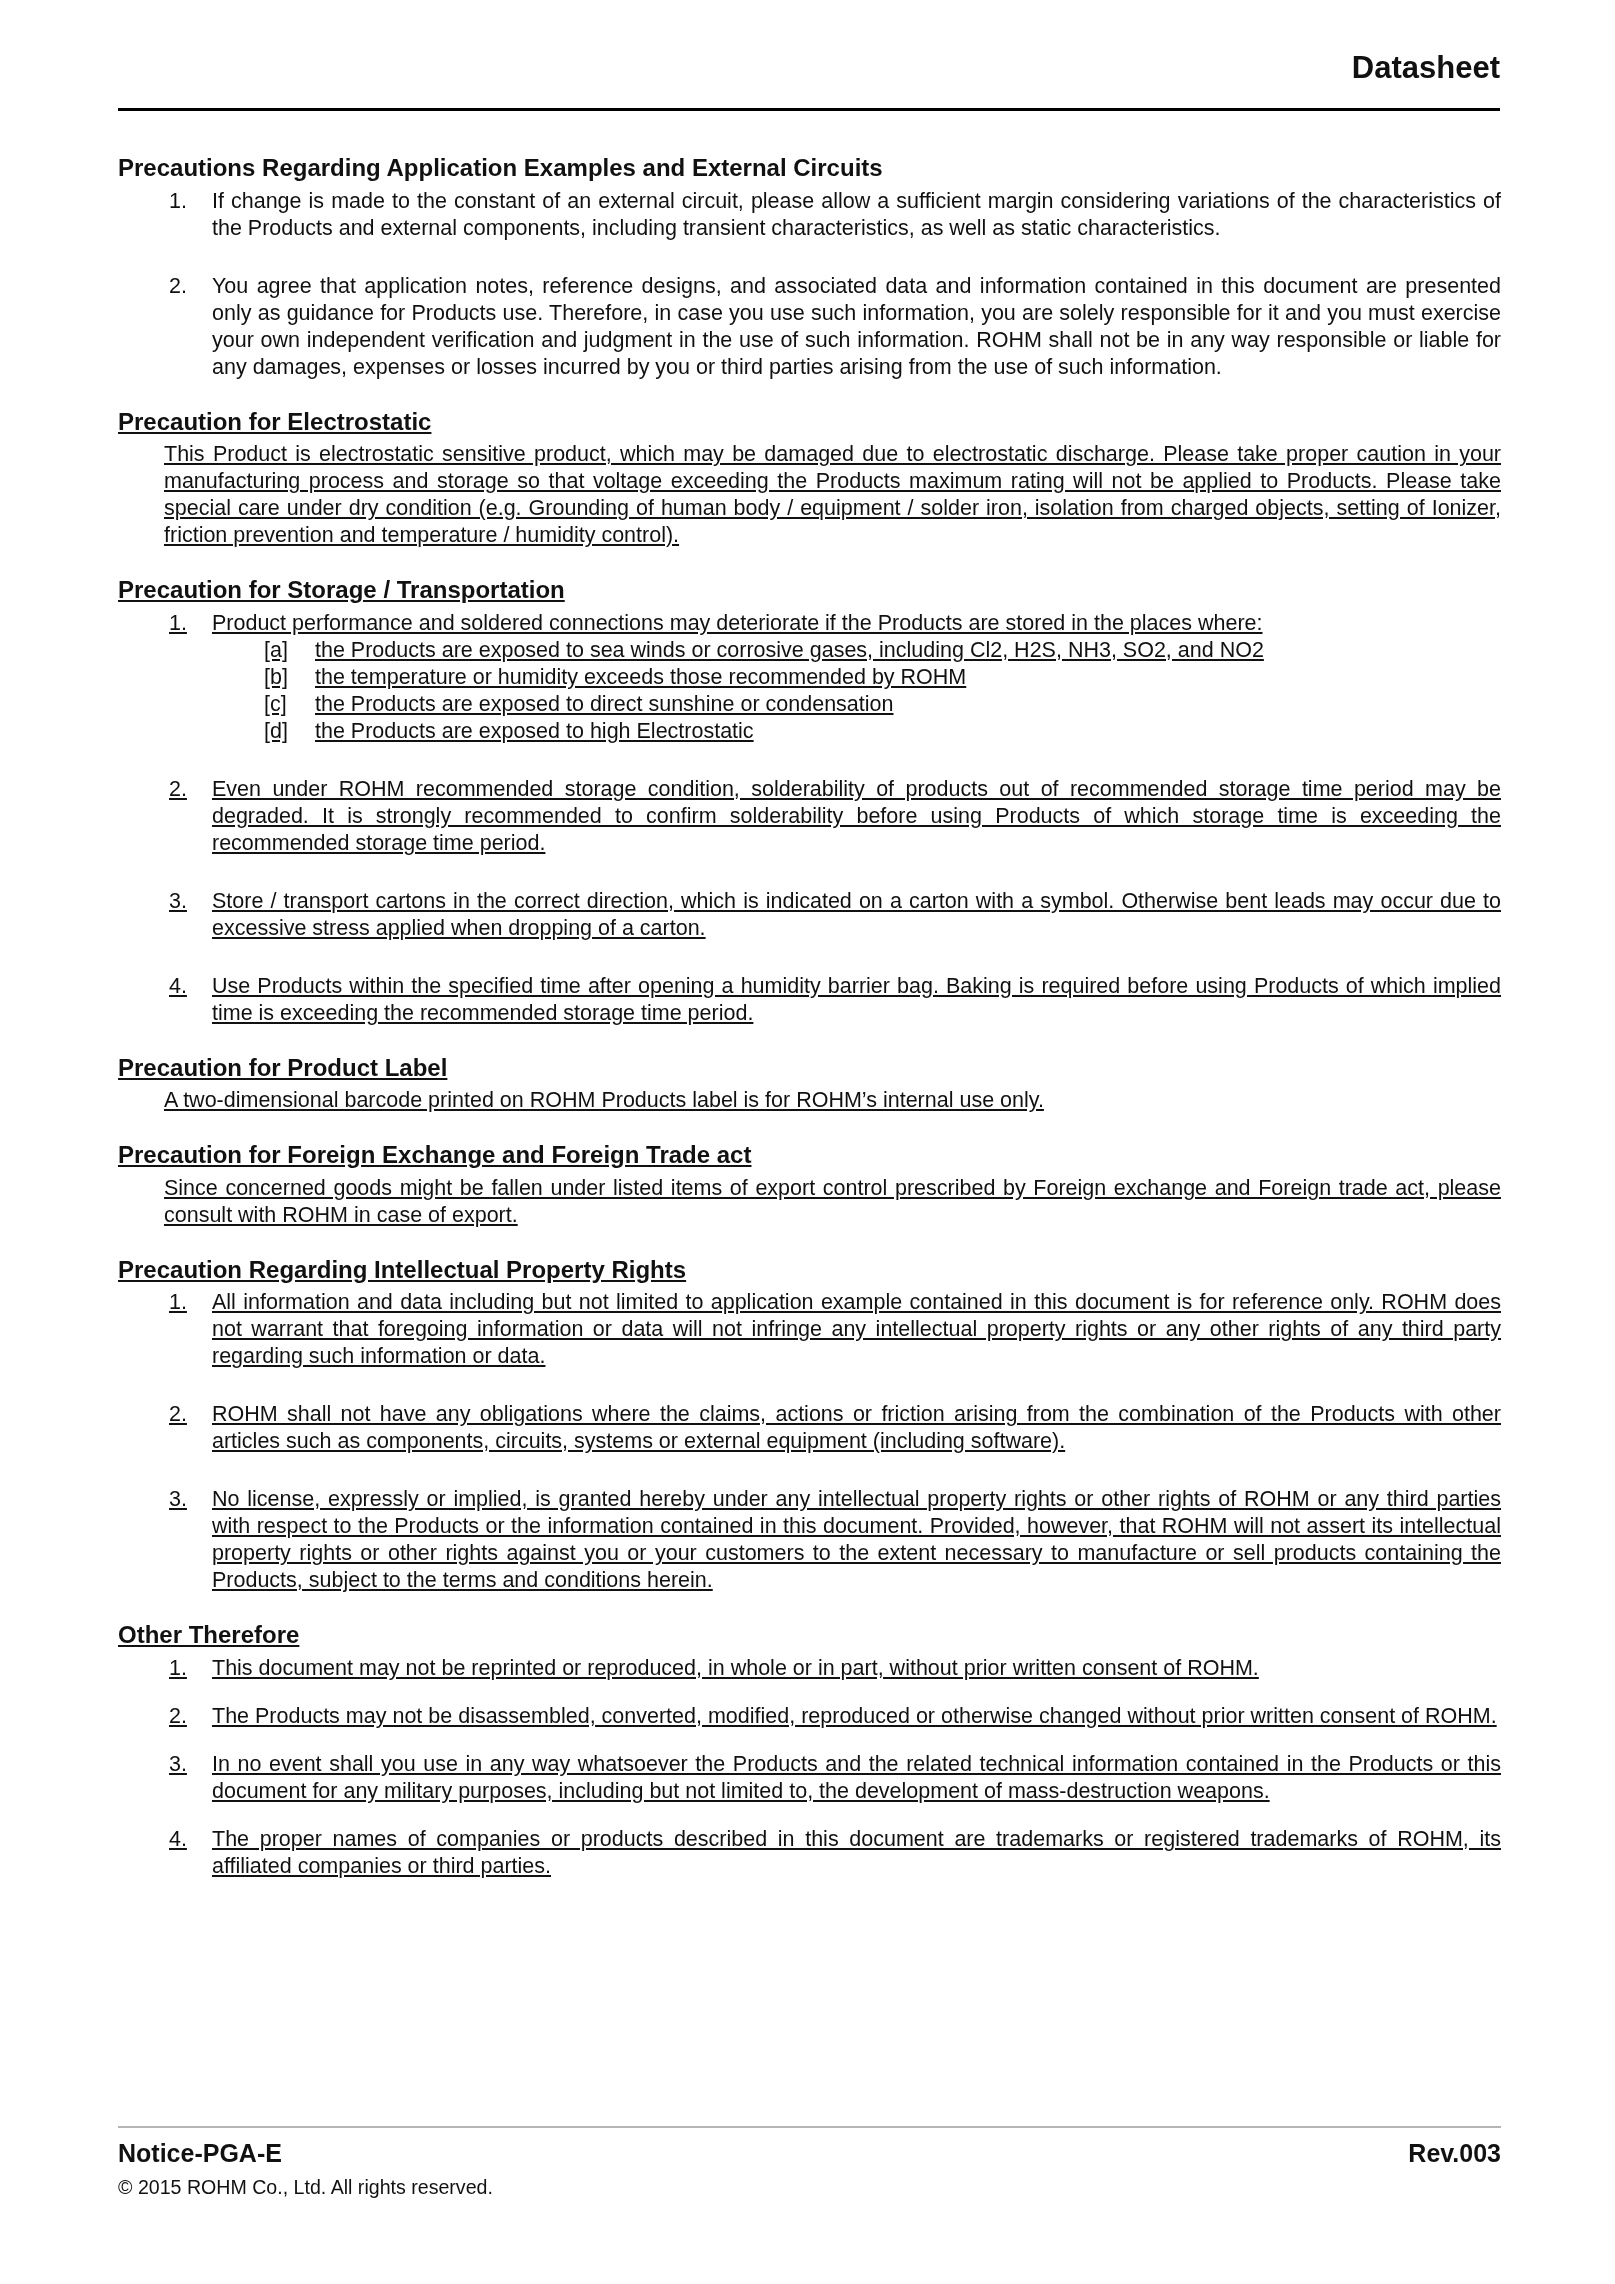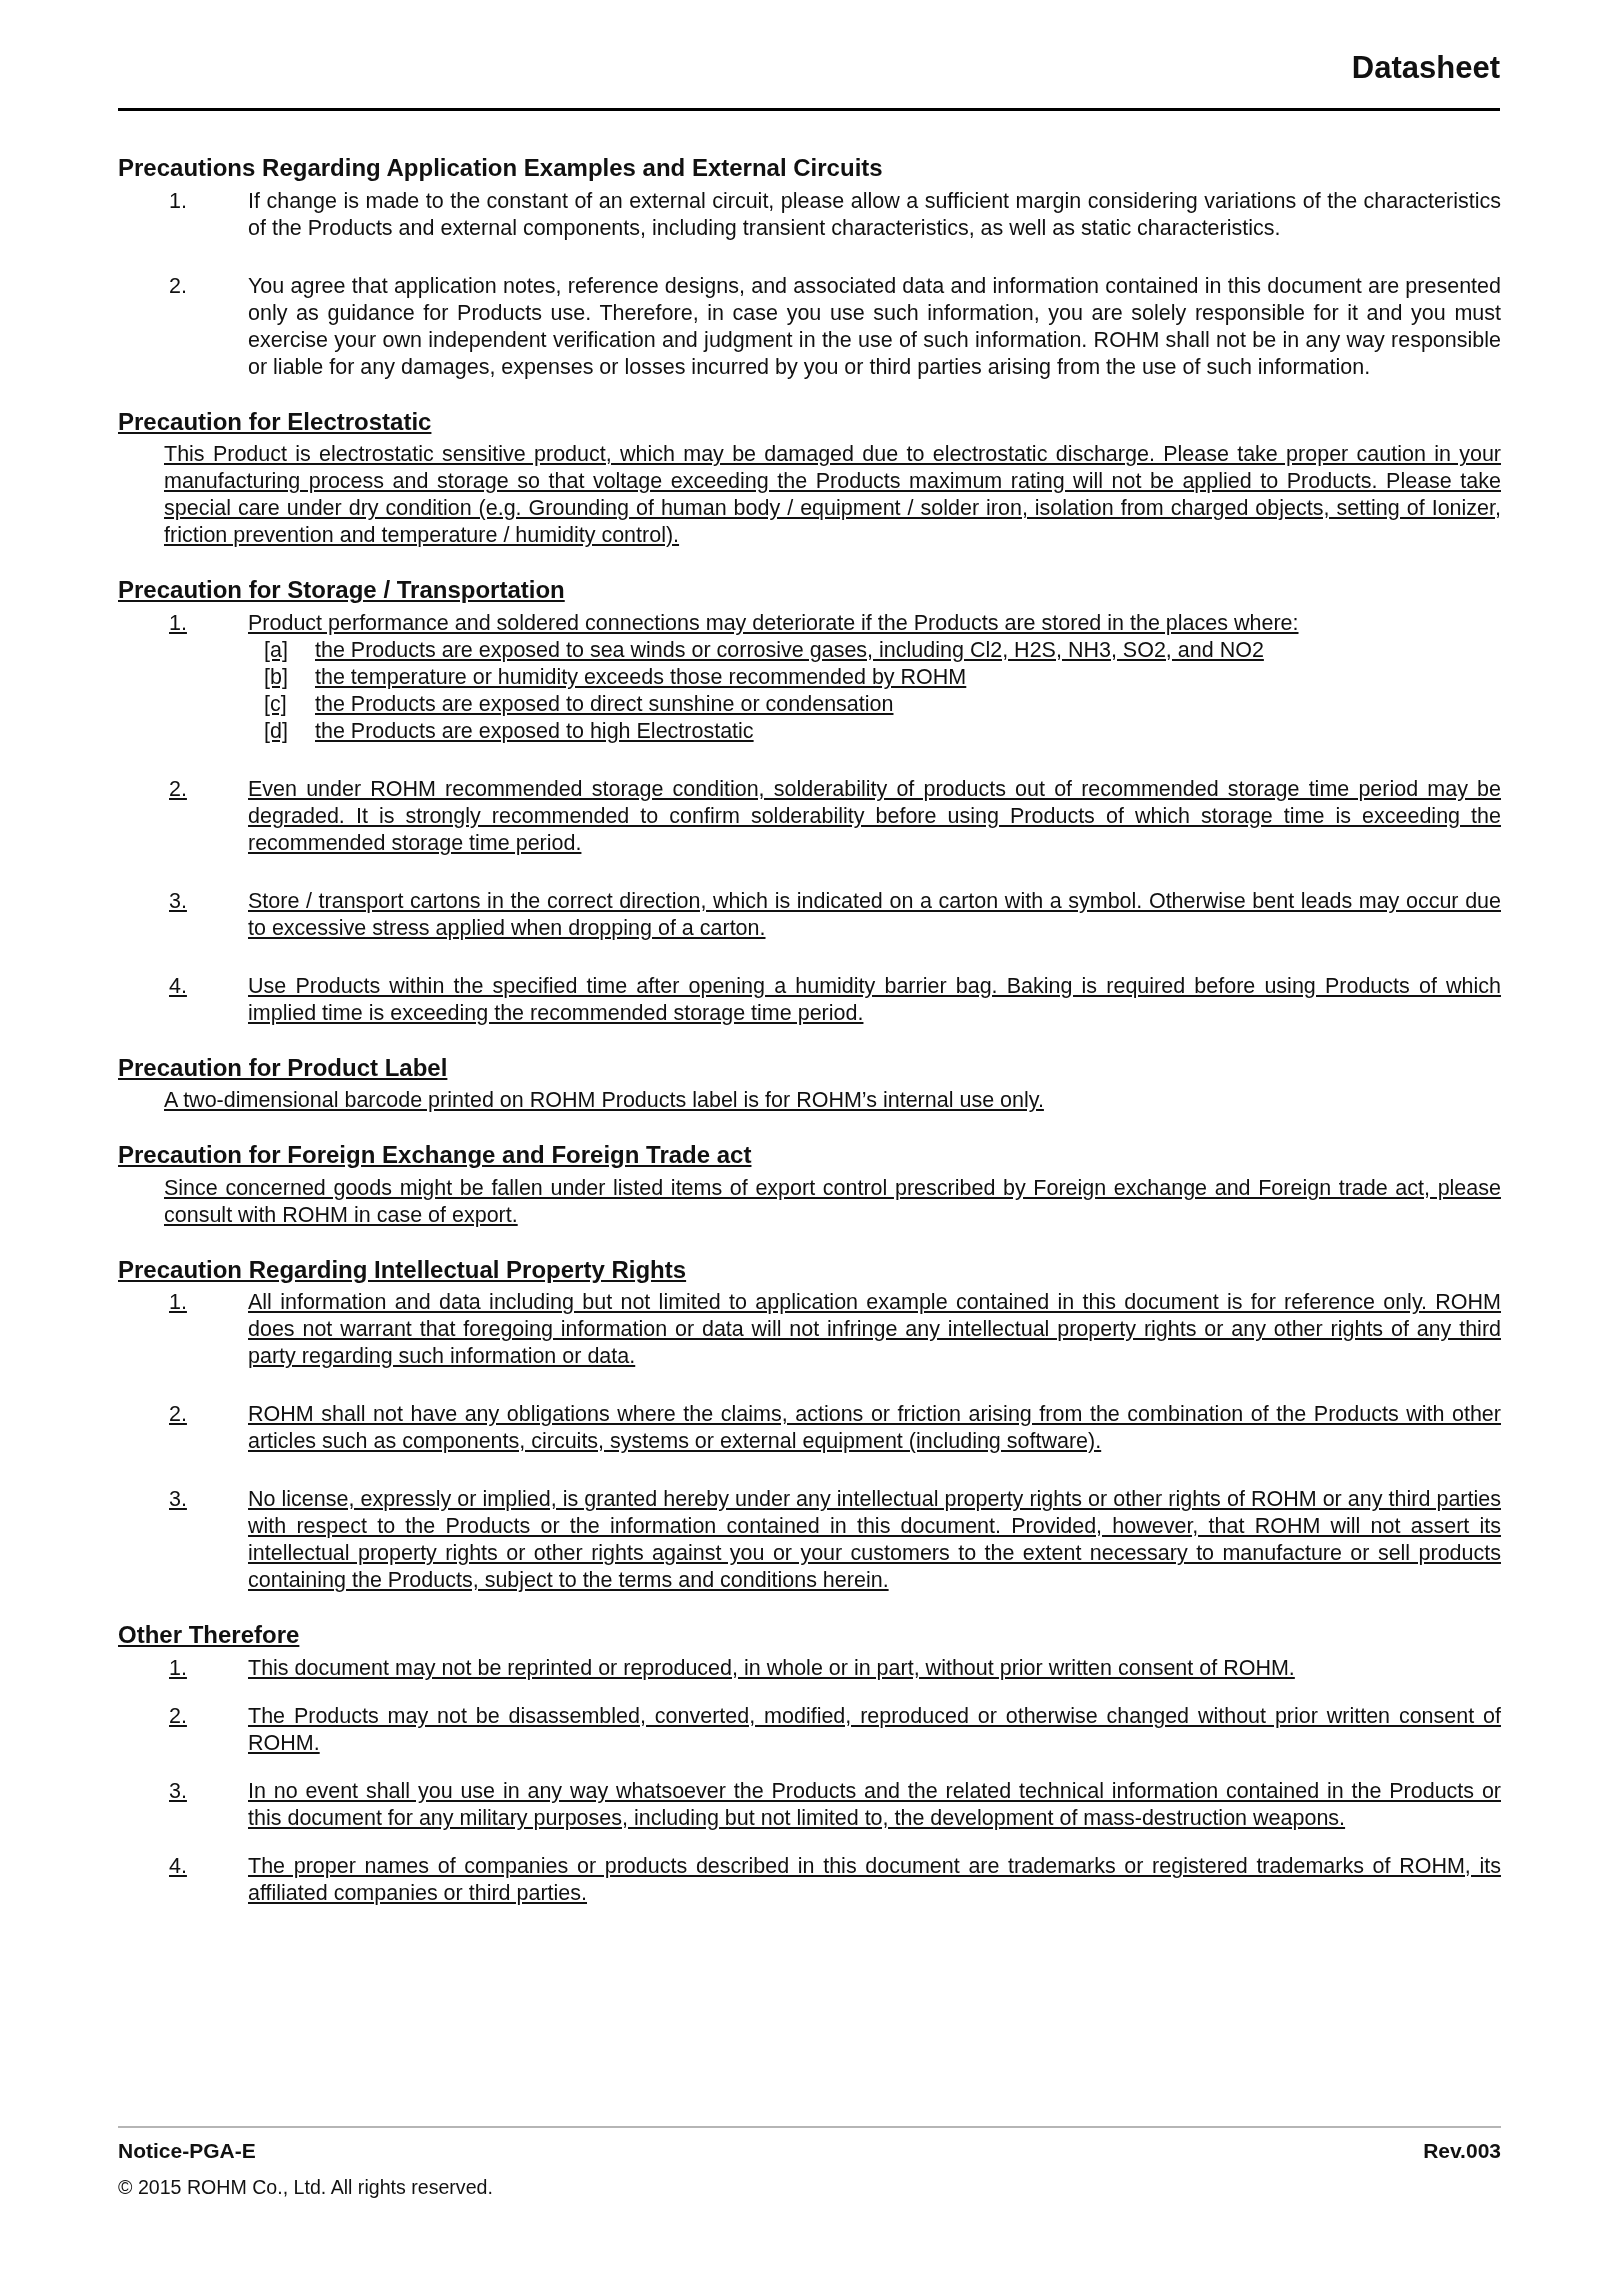--- a/index.html
+++ b/index.html
@@ -38,37 +38,37 @@
     line-height: 27px;
     font-weight: 700;
     margin: 0 0 6.5px 0;
   }
   .block + .block { margin-top: 31px; }
   
   #document-body > .section:nth-child(n+7) .block + .block { margin-top: 21px; }
   .numbered-item { display: flex; padding-left: 51px; }
   .item-num { flex: 0 0 43px; }
   .item-body { flex: 1; min-width: 0; }
-  .item-text { text-align: justify; margin-left: 36px; }
+  .item-text { text-align: justify; }
   .paragraph { padding-left: 46px; text-align: justify; }
   .subitems { padding-left: 52px; margin-top: 0; }
   .subitem { display: flex; }
   .subitem-label { flex: 0 0 51px; }
   .subitem-text { flex: 1; }
   .footer-rule {
     position: absolute;
     top: 2126px; left: 118px; right: 115px;
     border-top: 2px solid #b5b5b5;
   }
   .footer-line {
     position: absolute;
     top: 2139px; left: 118px; right: 115px;
     display: flex;
     justify-content: space-between;
-    font-size: 21px;
+    font-size: 25px;
     font-weight: 700;
   }
   .footer-copy {
     position: absolute;
     top: 2176px; left: 118px;
     font-size: 19.6px;
   }
 </style>
 </head>
 <body>

